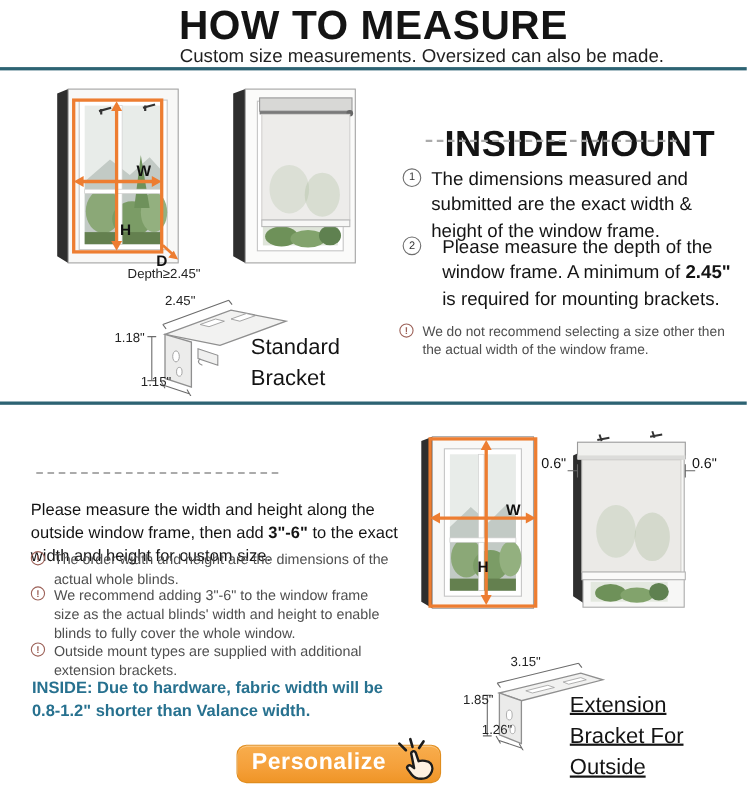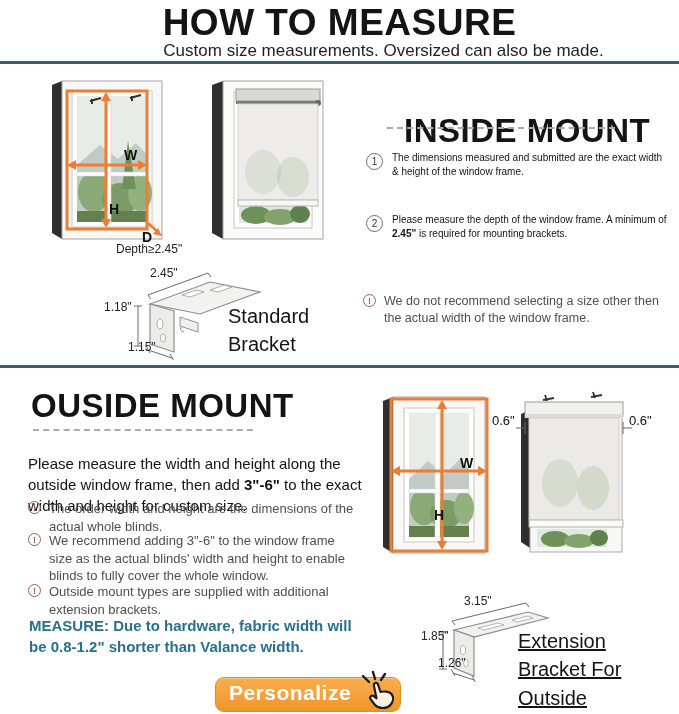--- a/index.html
+++ b/index.html
@@ -7,21 +7,21 @@
   .page{position:relative;width:679px;height:714px;background:#fff;overflow:hidden;}
   .abs{position:absolute;}
   .h1{font-size:37px;font-weight:700;color:#141414;letter-spacing:.5px;text-align:center;width:100%;}
   .subtitle{font-size:17px;color:#1f1f1f;text-align:center;width:100%;}
   .divider{height:3px;background:#2d6373;width:100%;}
   .h2{font-size:33px;font-weight:700;color:#141414;letter-spacing:.5px;white-space:nowrap;}
   .dashes{border-top:2px dashed #ababab;height:0;}
   .step{display:flex;gap:9px;align-items:flex-start;}
   .step-num{flex:0 0 15px;width:15px;height:15px;border:1px solid #6e6e6e;border-radius:50%;
             color:#333;font-size:10px;line-height:15px;text-align:center;margin-top:2px;}
-  .step-text{font-size:10px;line-height:1.38;color:#141414;}
+  .step-text{font-size:17px;line-height:1.38;color:#141414;}
   .step-text b{font-weight:700;}
   .note{display:flex;gap:8px;align-items:flex-start;}
   .note-ico{flex:0 0 13px;width:13px;height:13px;border:1.4px solid #9c6158;border-radius:50%;
             color:#9c6158;font-size:9px;font-weight:700;line-height:13px;text-align:center;margin-top:1px;box-sizing:border-box;}
   .note-text{color:#4f4f4f;font-size:13px;line-height:1.35;}
   .note-text.sm{font-size:12.5px;}
   .dim{font-size:12px;color:#242424;white-space:nowrap;}
   .wh{font-size:14px;font-weight:700;color:#101010;}
   .bracket-name{font-size:20px;color:#141414;line-height:1.42;}
   .prelines{white-space:pre-line;text-decoration:underline;}
@@ -120,49 +120,48 @@
   <div class="abs h2" style="left:404px;top:84px;margin-top:28px;">INSIDE MOUNT</div>
   <div class="abs dashes" style="left:387px;top:127px;width:228px;"></div>
 
   <div class="abs step" style="left:366px;top:151px;width:302px;">
     <span class="step-num">1</span>
     <span class="step-text" style="width:272px;"><span>The dimensions measured and submitted are the exact width &amp; height of the window frame.</span><b></b><span></span></span>
   </div>
 
   <div class="abs step" style="left:366px;top:213px;width:310px;">
     <span class="step-num">2</span>
-    <span class="step-text" style="width:288px;"><span>Please measure the depth of the window frame. A minimum of </span><b>2.45"</b><span> is required for mounting brackets.</span></span>
+    <span class="step-text" style="width:288px;margin-left:10px;"><span>Please measure the depth of the window frame. A minimum of </span><b>2.45"</b><span> is required for mounting brackets.</span></span>
   </div>
 
   <div class="abs note" style="left:363px;top:293px;width:312px;">
     <span class="note-ico">!</span>
     <span class="note-text sm" style="width:290px;">We do not recommend selecting a size other then the actual width of the window frame.</span>
   </div>
 
   <div class="abs divider" style="top:365px;left:0;"></div>
 
-  <div class="abs h2" style="left:31px;top:387px;">OUSIDE MOUNT</div>
   <div class="abs dashes" style="left:33px;top:429px;width:220px;"></div>
 
   <p class="abs para" style="left:28px;top:437px;width:336px;margin-top:16px;"><span>Please measure the width and height along the outside window frame, then add </span><b>3"-6"</b><span> to the exact width and height for custom size.</span></p>
 
   <div class="abs note" style="left:28px;top:500px;width:338px;">
     <span class="note-ico">!</span>
     <span class="note-text" style="width:312px;">The order width and height are the dimensions of the actual whole blinds.</span>
   </div>
   <div class="abs note" style="left:28px;top:532px;width:338px;">
     <span class="note-ico">!</span>
     <span class="note-text" style="width:312px;">We recommend adding 3"-6" to the window frame size as the actual blinds' width and height to enable blinds to fully cover the whole window.</span>
   </div>
   <div class="abs note" style="left:28px;top:583px;width:338px;">
     <span class="note-ico">!</span>
     <span class="note-text" style="width:312px;">Outside mount types are supplied with additional extension brackets.</span>
   </div>
 
-  <p class="abs caution" style="left:29px;top:615px;width:332px;"><b>MEASURE:</b><span> Due to hardware, fabric width will be </span><b>0.8-1.2"</b><span> shorter than Valance width.</span></p>
+  <p class="abs caution" style="left:29px;top:615px;width:332px;"><b>INSIDE:</b><span> Due to hardware, fabric width will be </span><b>0.8-1.2"</b><span> shorter than Valance width.</span></p>
 
   <div class="abs" style="left:380px;top:395px;width:110px;height:162px;">
     <svg width="110" height="162" viewBox="0 0 110 162">
       <polygon points="3,6 13,2 13,158 3,152" fill="#2e2e2e"></polygon>
       <rect x="13" y="2" width="92" height="156" fill="#f8f8f7" stroke="#a3a3a3"></rect>
       <rect x="24" y="13" width="70" height="134" fill="#ffffff" stroke="#c6c6c6"></rect>
       <rect x="29" y="18" width="60" height="124" fill="#e8ece9"></rect>
       <path d="M29,84 L48,66 L64,80 L80,64 L89,74 L89,142 L29,142 Z" fill="#c2cac5"></path>
       <ellipse cx="44" cy="112" rx="14" ry="18" fill="#8ba877"></ellipse>
       <ellipse cx="66" cy="119" rx="16" ry="14" fill="#7b9c66"></ellipse>

